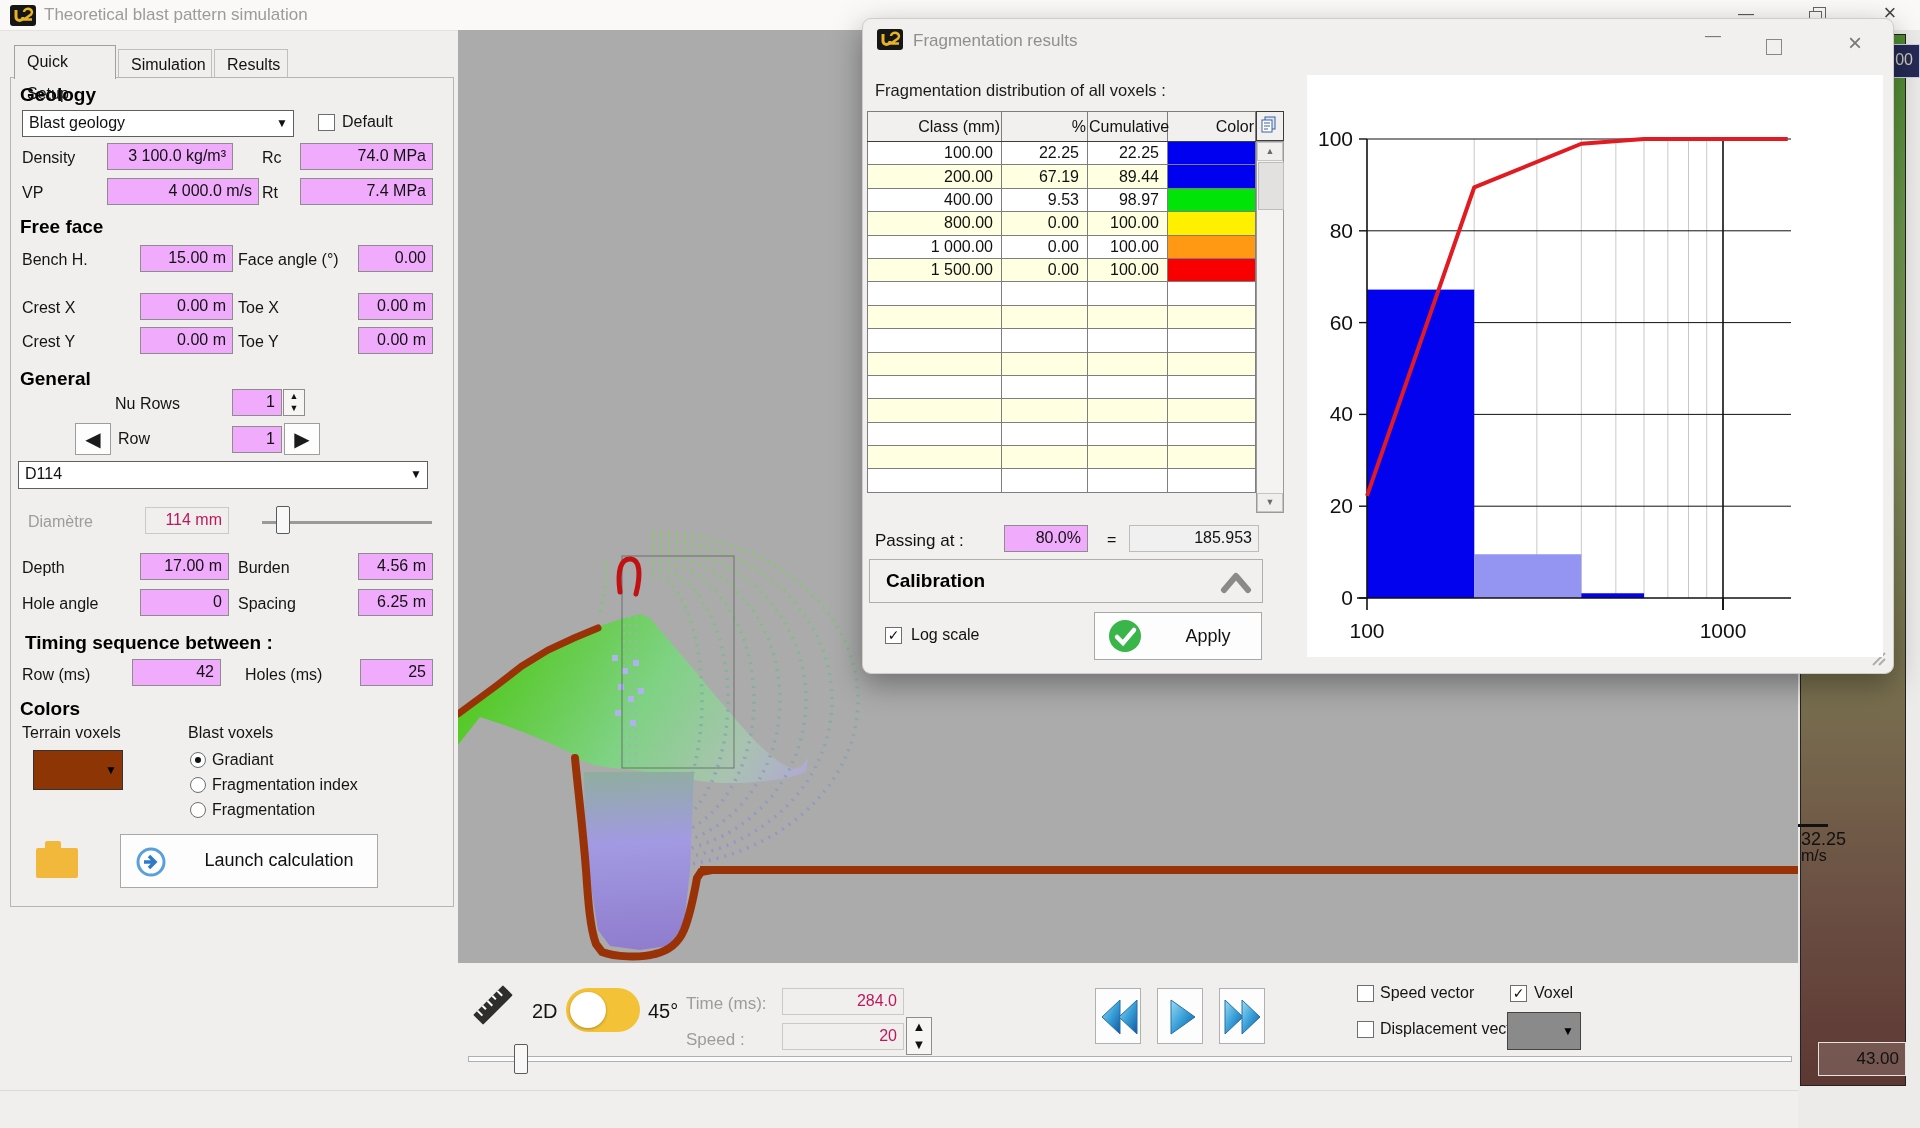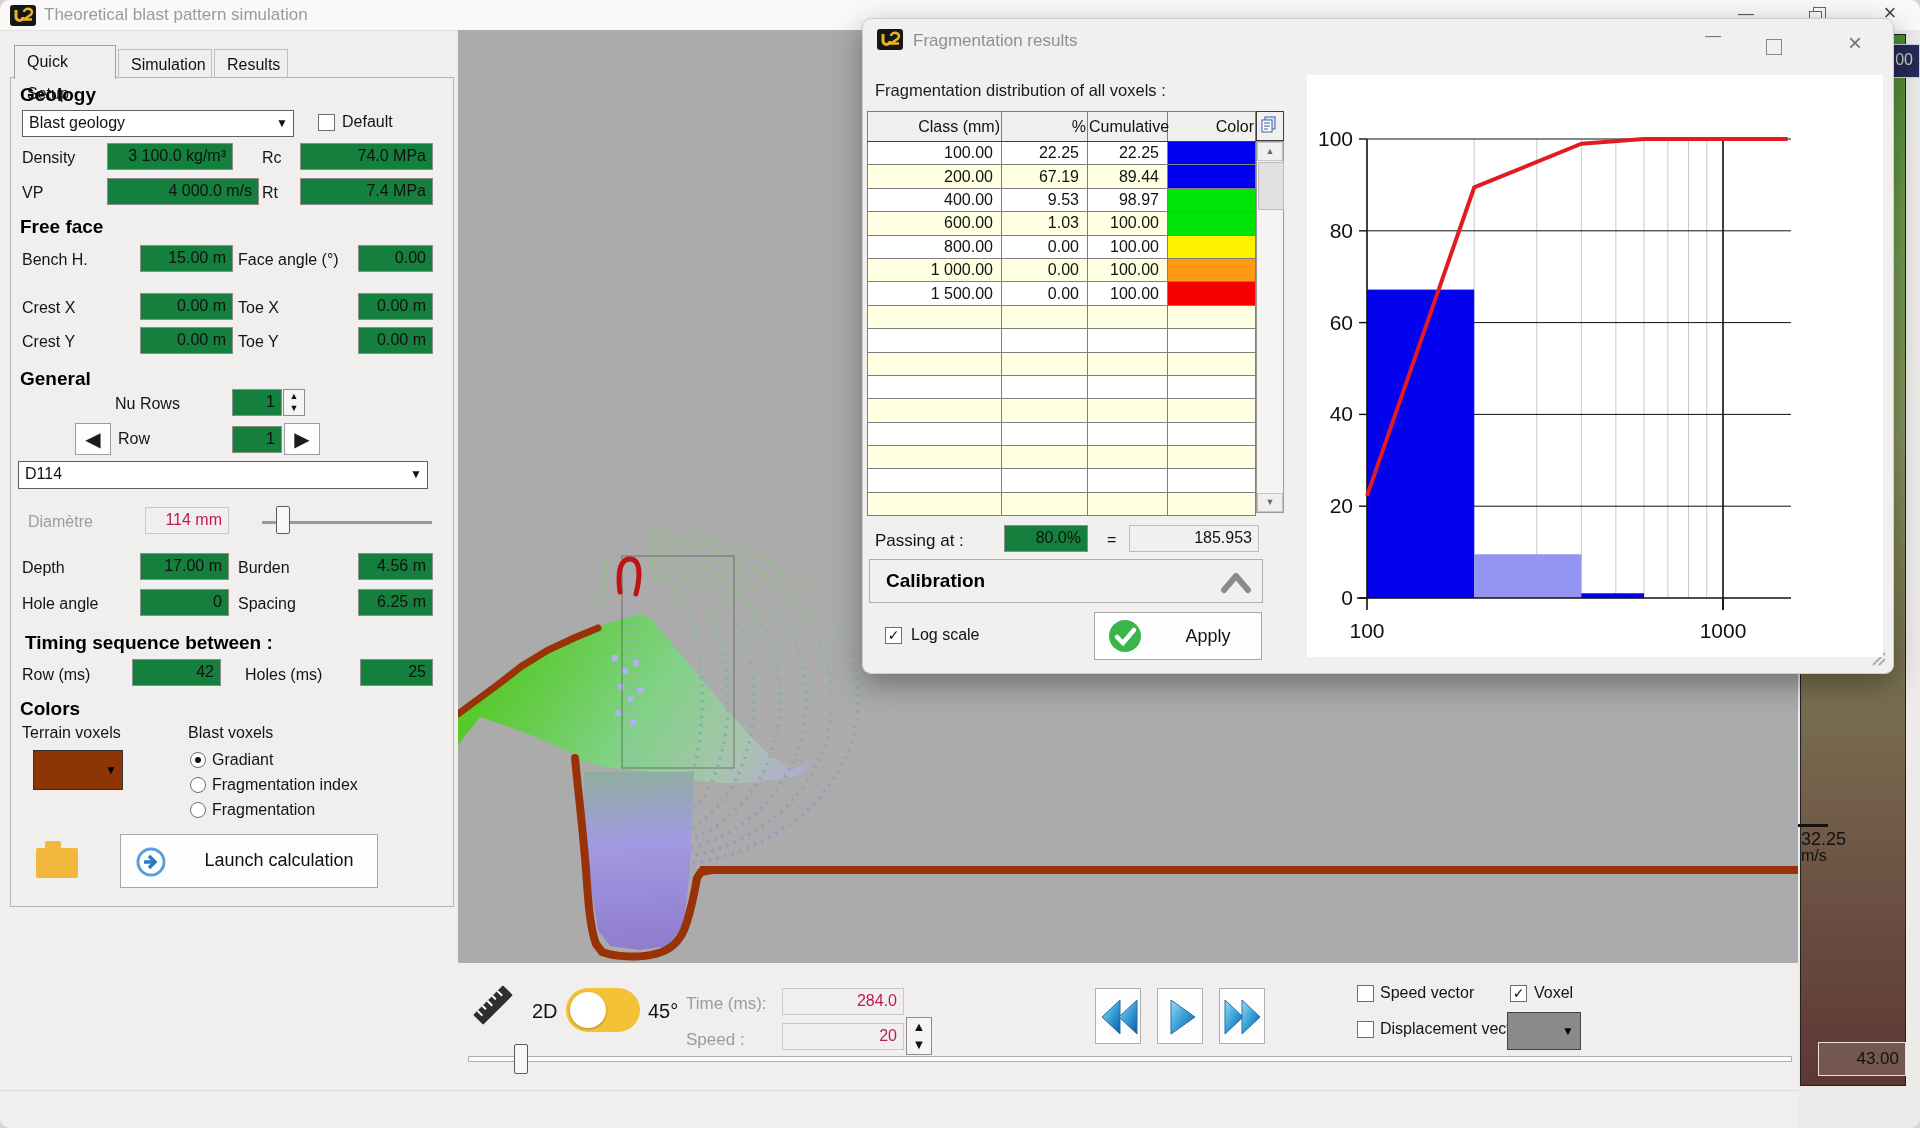--- a/index.html
+++ b/index.html
@@ -1,29 +1,29 @@
 <!DOCTYPE html>
 <html><head>
 <meta charset="utf-8">
 <style>
   html,body{margin:0;padding:0;background:#d8d6d4;font-family:"Liberation Sans","DejaVu Sans",sans-serif;}
-  .screen{position:relative;width:1920px;height:1128px;background:#f0efed;overflow:hidden;border-radius:10px;}
+  .screen{position:relative;width:1920px;height:1128px;background:#f0efed;overflow:hidden;}
   .abs{position:absolute;}
   
   .titlebar{position:absolute;left:0;top:0;width:1920px;height:30px;background:#faf9f8;border-bottom:1px solid #e4e2e0;}
   .apptitle{position:absolute;left:44px;top:5px;font-size:17px;color:#9b9b9b;}
   .wbtn{position:absolute;top:0;width:46px;height:30px;text-align:center;color:#555;}
   
   .tab{position:absolute;top:49px;height:29px;line-height:29px;padding:0 12px;font-size:16px;background:#f0efed;border:1px solid #bfbfbf;border-bottom:none;box-sizing:border-box;color:#111;}
   .tab.active{top:45px;height:34px;line-height:32px;z-index:3;border-color:#a0a0a0;background:#f0efed;}
   .tabpage{position:absolute;left:10px;top:77px;width:442px;height:828px;border:1px solid #b5b5b5;background:#f0efed;z-index:1;}
   .hdr{position:absolute;font-size:19px;font-weight:bold;color:#000;white-space:nowrap;z-index:2;}
   .lbl{position:absolute;font-size:16px;color:#141414;white-space:nowrap;z-index:2;}
   .lbl.gray{color:#9c9c9c;}
-  .fld{position:absolute;background:#15803d;border:1px solid #8d8d8d;font-size:16px;text-align:right;padding:3px 6px 0 2px;box-sizing:border-box;height:27px;color:#111;white-space:nowrap;overflow:hidden;z-index:2;}
+  .fld{position:absolute;background:#f0abfc;border:1px solid #8d8d8d;font-size:16px;text-align:right;padding:3px 6px 0 2px;box-sizing:border-box;height:27px;color:#111;white-space:nowrap;overflow:hidden;z-index:2;}
   .fld.dis{background:#f0efee;color:#be185d;border-color:#c9c9c9;}
   .combo{position:absolute;background:#fff;border:1px solid #5f5f5f;box-sizing:border-box;font-size:16px;color:#111;padding:3px 22px 0 6px;overflow:hidden;white-space:nowrap;z-index:2;}
   .combo .arr{position:absolute;right:5px;top:5px;font-size:12px;color:#111;}
   .cb{position:absolute;width:17px;height:17px;background:#fff;border:1px solid #6e6e6e;box-sizing:border-box;text-align:center;font-size:14px;line-height:14px;font-weight:bold;color:#101010;z-index:2;}
   .radio{position:absolute;width:16px;height:16px;border-radius:50%;background:#fff;border:1px solid #6e6e6e;box-sizing:border-box;z-index:2;}
   .radio.selected::after{content:"";position:absolute;left:4px;top:4px;width:6px;height:6px;border-radius:50%;background:#101010;}
   .spin{position:absolute;border:1px solid #8d8d8d;background:#f6f5f4;box-sizing:border-box;text-align:center;color:#111;z-index:2;}
   .navbtn{position:absolute;width:36px;height:32px;background:#fdfdfd;border:1px solid #9d9d9d;box-sizing:border-box;text-align:center;font-size:20px;line-height:30px;color:#1a1a1a;z-index:2;}
   .slider-track{position:absolute;height:3px;background:#9a9a9a;z-index:2;}
   .slider-knob{position:absolute;width:14px;height:28px;background:#f8f8f8;border:1px solid #5a5a5a;border-radius:2px;box-sizing:border-box;z-index:3;}
@@ -339,26 +339,20 @@
             <td>89.44</td>
             <td style="background-color: rgb(0, 0, 240);"></td>
           </tr>
         <tr>
             <td>400.00</td>
             <td>9.53</td>
             <td>98.97</td>
             <td style="background-color: rgb(0, 228, 8);"></td>
           </tr>
         <tr>
-            <td>600.00</td>
-            <td>1.03</td>
-            <td>100.00</td>
-            <td style="background-color: rgb(0, 228, 8);"></td>
-          </tr>
-        <tr>
             <td>800.00</td>
             <td>0.00</td>
             <td>100.00</td>
             <td style="background-color: rgb(255, 240, 0);"></td>
           </tr>
         <tr>
             <td>1 000.00</td>
             <td>0.00</td>
             <td>100.00</td>
             <td style="background-color: rgb(255, 152, 18);"></td>

